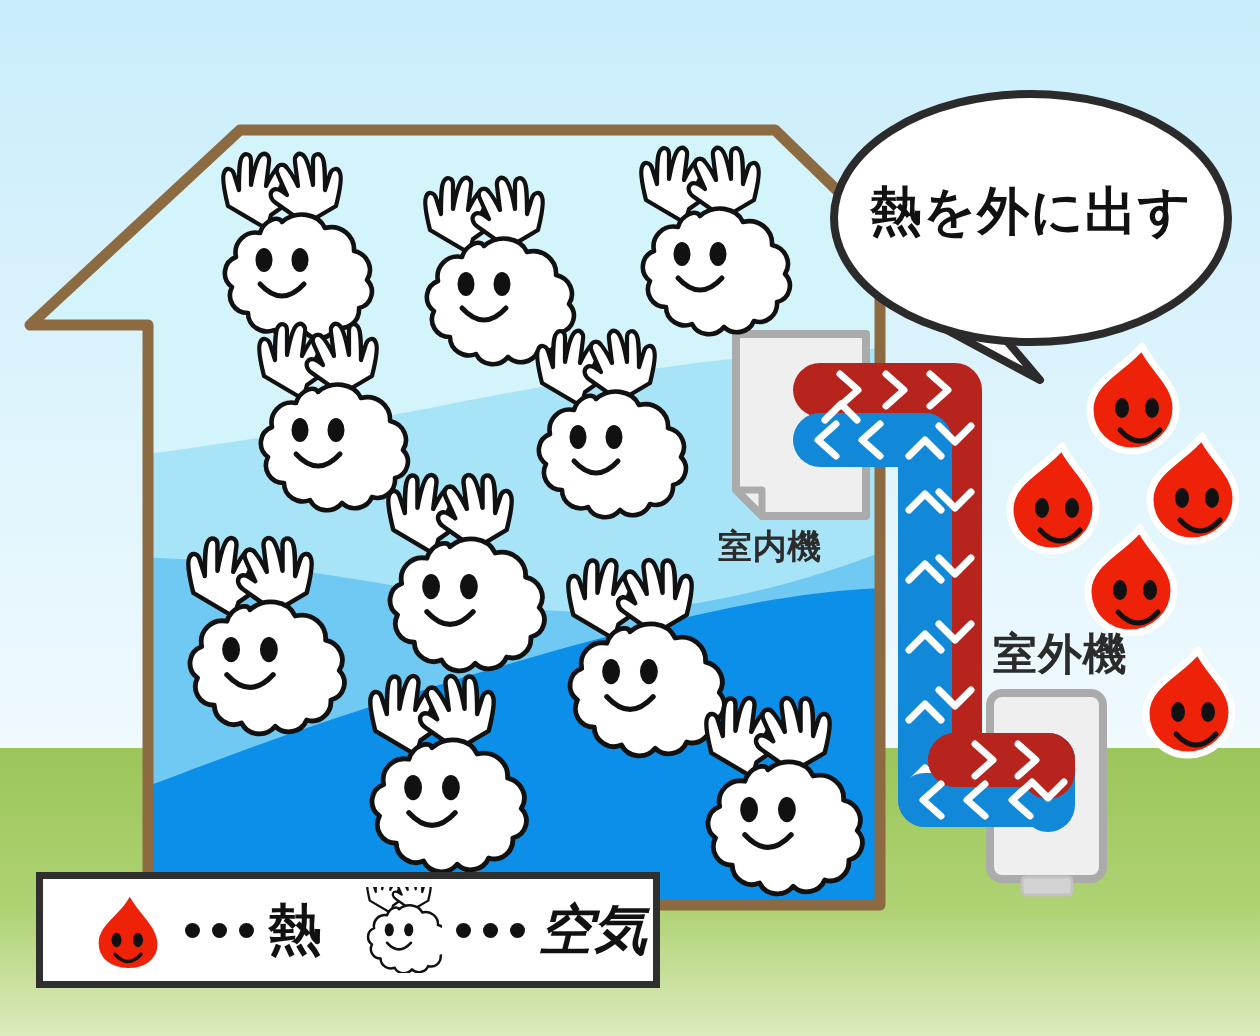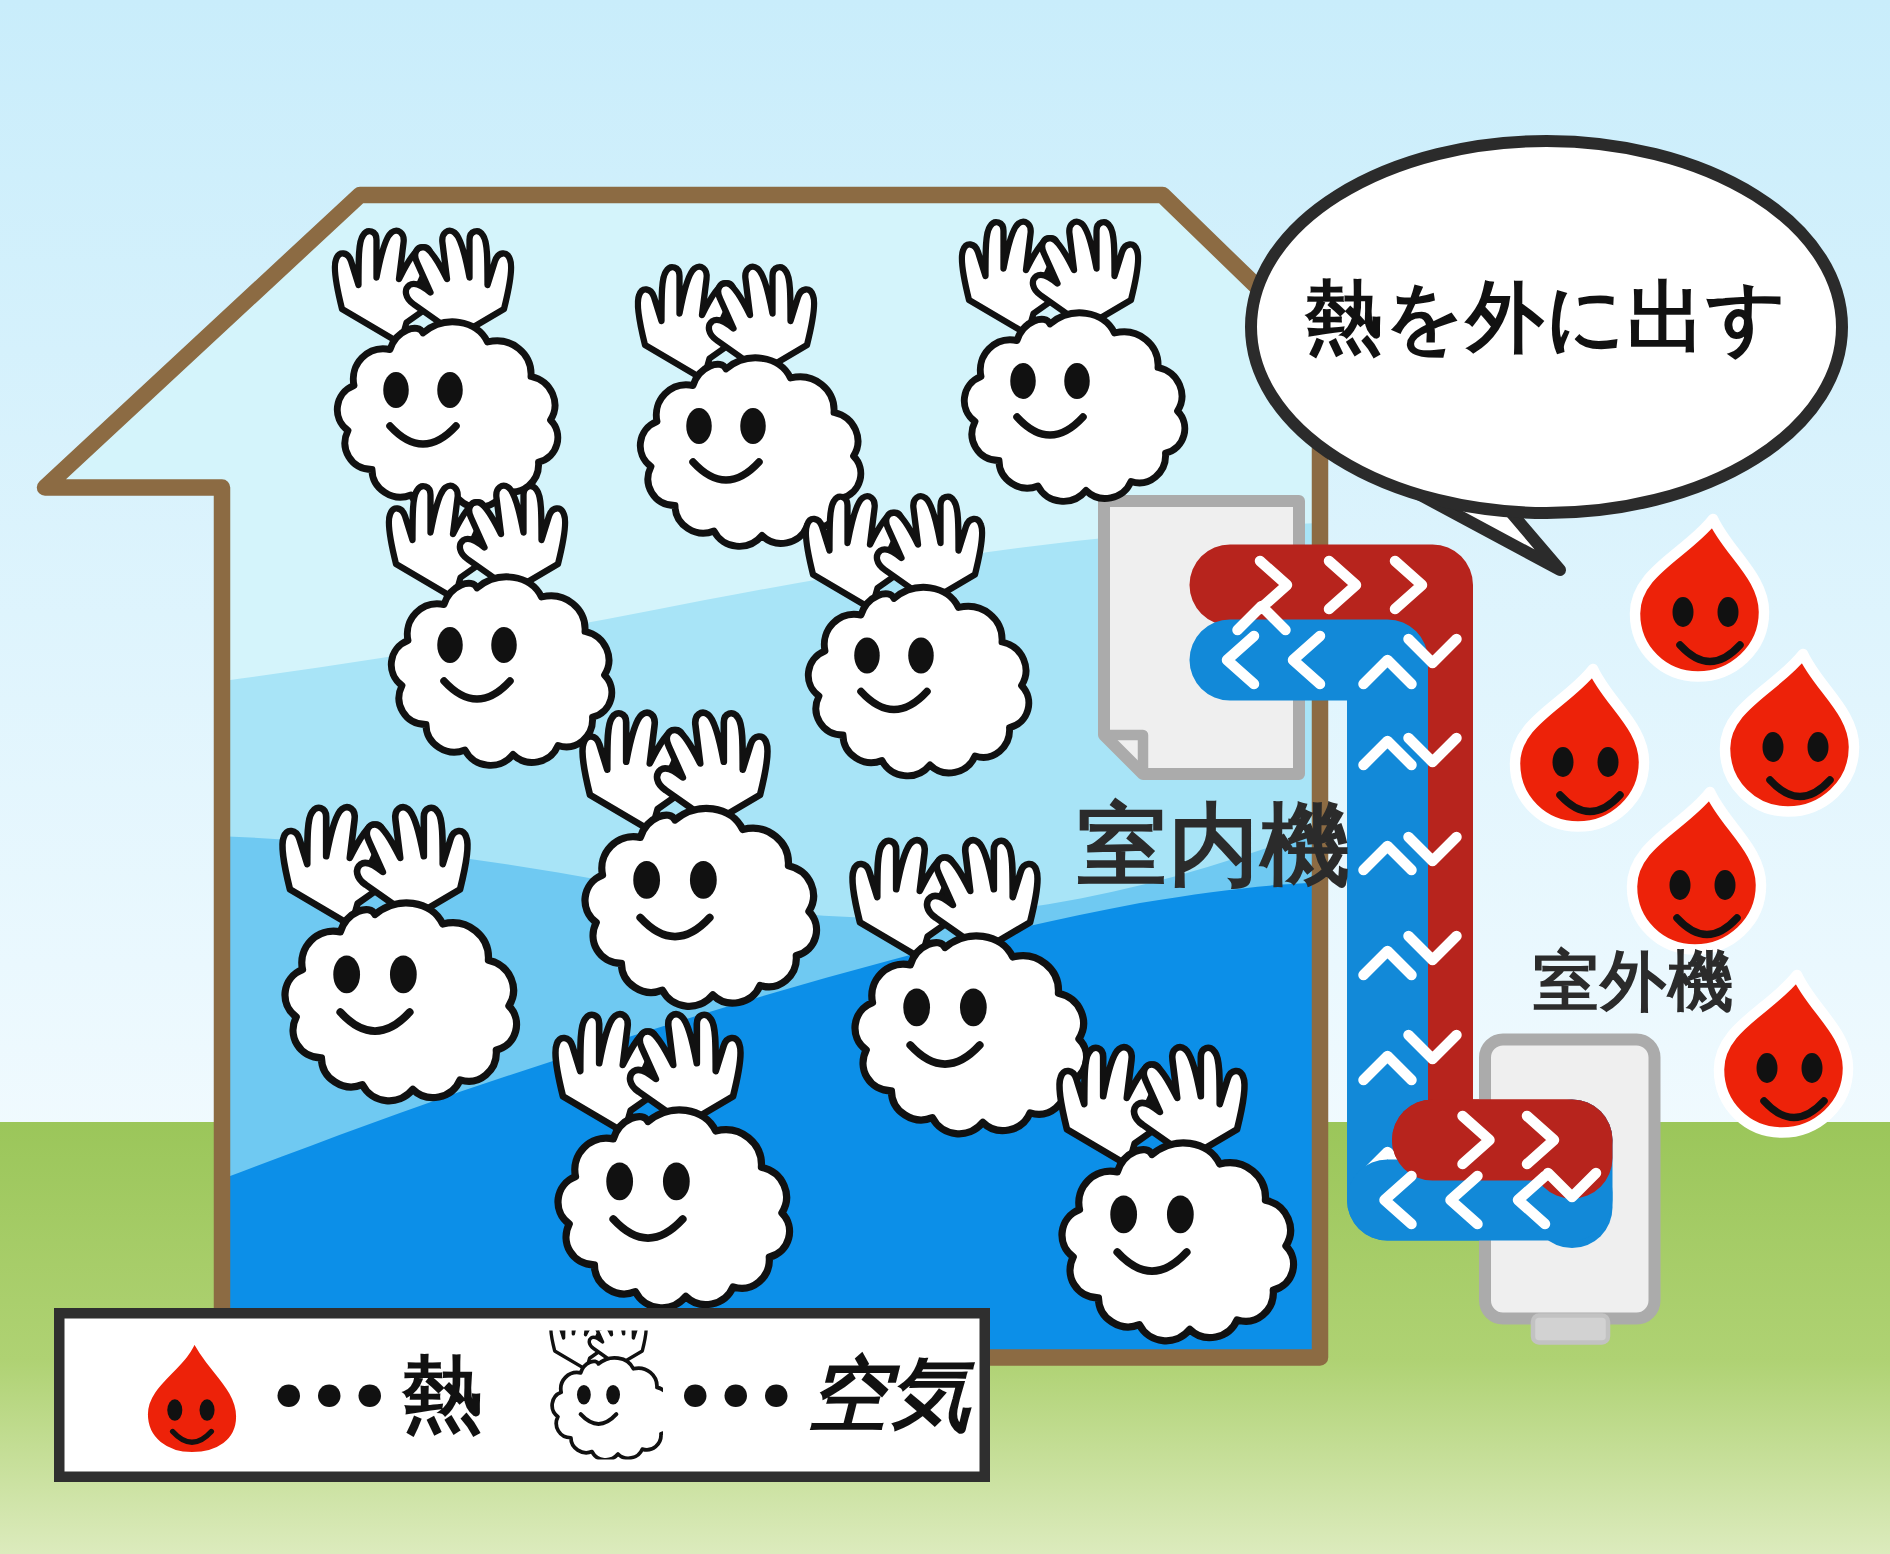--- a/index.html
+++ b/index.html
@@ -1,22 +1,22 @@
 <!DOCTYPE html>
 <html><head>
 <meta charset="utf-8">
 <style>
   html,body{margin:0;padding:0;background:#fff;}
   body{font-family:"Liberation Sans","DejaVu Sans",sans-serif;}
   #stage{position:relative;width:1260px;height:1036px;overflow:hidden;background:#8b5cf6;}
   #stage svg.layer{position:absolute;left:0;top:0;width:1260px;height:1036px;}
   .lbl{position:absolute;font-weight:700;color:#2b2b2b;letter-spacing:0.02em;
        font-family:"DejaVu Sans","Liberation Sans",sans-serif;}
-  #label-indoor{left:718px;top:524px;font-size:60px;}
-  #label-outdoor{left:993px;top:625px;font-size:44px;margin-left:29px;}
+  #label-indoor{left:718px;top:524px;font-size:34px;}
+  #label-outdoor{left:993px;top:625px;font-size:44px;}
   #bubble-text{position:absolute;left:866px;top:177px;width:330px;text-align:center;
      font-size:52px;font-weight:700;color:#111;
      font-family:"DejaVu Sans","Liberation Sans",sans-serif;}
   #legend{position:absolute;left:36px;top:872px;width:624px;height:116px;
      background:#fff;border:7px solid #2f2f2f;box-sizing:border-box;
      display:flex;align-items:center;}
   #legend .cell{display:flex;align-items:center;}
   #legend .dots{display:flex;gap:12px;margin:0 14px;}
   #legend .dots i{width:15px;height:15px;border-radius:50%;background:#111;display:block;}
   #legend .word{font-size:54px;font-weight:700;color:#111;

